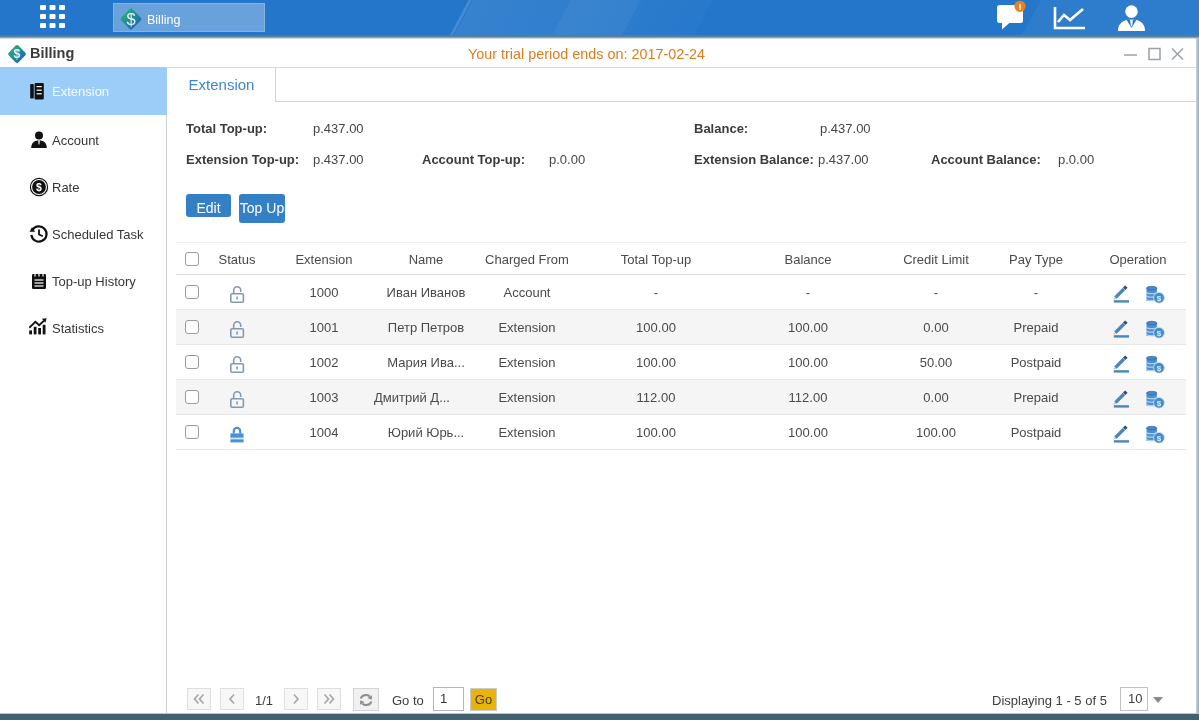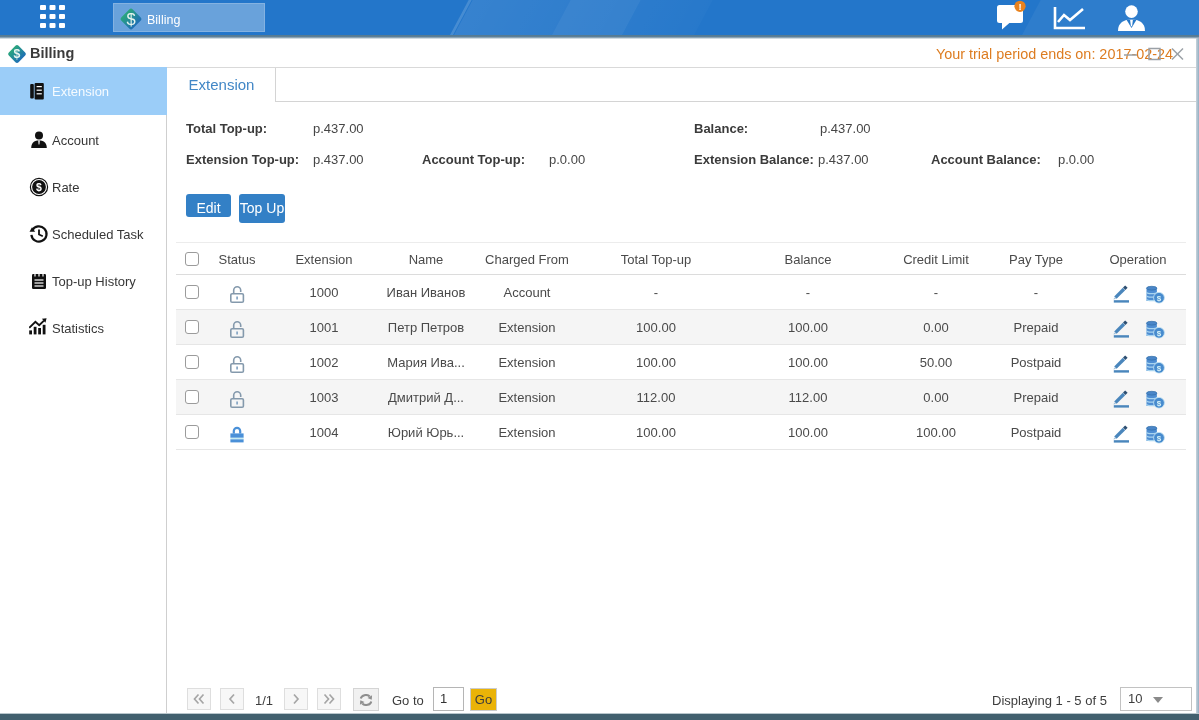--- a/index.html
+++ b/index.html
@@ -22,21 +22,21 @@
 #topbar-edge { position:absolute; left:0; top:35px; width:1199px; height:4px;
   background:linear-gradient(#537990 0, #5d8099 45%, #b9c8d2 80%, #f6f9fa 100%); }
 #apptab { position:absolute; left:113px; top:3px; width:152px; height:29px;
   background:rgba(255,255,255,0.32); border:1px solid rgba(255,255,255,0.18); }
 #apptab .txt { position:absolute; left:33px; top:9px; font-size:12.5px; color:#fff; }
 
 
 #titlebar { position:absolute; left:0; top:39px; width:1199px; height:29px;
   background:#fff; border-bottom:1px solid #d9d9d9; }
 #titletxt { position:absolute; left:30px; top:45px; font-size:14.5px; font-weight:bold; color:#3b3b3b; }
-#trialtxt { position:absolute; left:0; top:46px; width:1173px; text-align:right;
+#trialtxt { position:absolute; left:0; top:46px; width:1173px; text-align:center;
   font-size:14.4px; color:#dd7c20; }
 
 
 #sidebar { position:absolute; left:0; top:68px; width:167px; height:645px;
   background:#fff; border-right:1px solid #cfcfcf; }
 .sideitem { position:absolute; left:0; width:167px; height:47px; }
 .sideitem .lbl { position:absolute; left:52px; top:50%; transform:translateY(-50%);
   font-size:13px; color:#363636; }
 .sideitem.sel { background:#9bcdf8; height:48px; }
 .sideitem.sel .lbl { color:#f6fbff; }
@@ -334,21 +334,21 @@
     <svg class="cicon" style="left:979px" width="21" height="19" viewBox="0 0 21 19">
           <use href="#coin"></use>
         </svg>
   </div>
   <div class="trow alt" style="top:312px">
     <div class="cb"></div>
     <svg class="cicon" style="left:61px" width="16" height="18" viewBox="0 0 16 18">
           <use href="#lockopen"></use>
         </svg>
     <div class="cell" style="left:148px">1003</div>
-    <div class="cell" style="left:250px">Дмитрий Д...</div>
+    <div class="cell" style="left:236px">Дмитрий Д...</div>
     <div class="cell" style="left:351px">Extension</div>
     <div class="cell" style="left:480px">112.00</div>
     <div class="cell" style="left:632px">112.00</div>
     <div class="cell" style="left:760px">0.00</div>
     <div class="cell" style="left:860px">Prepaid</div>
     <svg class="cicon" style="left:945px" width="18" height="18" viewBox="0 0 18 18">
           <use href="#pen"></use>
         </svg>
     <svg class="cicon" style="left:979px" width="21" height="19" viewBox="0 0 21 19">
           <use href="#coin"></use>
@@ -402,20 +402,20 @@
     <path d="M12.6,1.2 L12.2,5.8 L8.0,4.0 Z" fill="#8e8e8e"></path>
     <path d="M11.8,7.4 A5.2,4.6 0 0 1 2.8,9.4" stroke="#8e8e8e" stroke-width="2.1" fill="none"></path>
     <path d="M0.4,10.8 L0.8,6.2 L5.0,8.0 Z" fill="#8e8e8e"></path>
   </svg>
     </div>
 <div class="ptxt" style="left:392px;top:693px">Go to</div>
 <div class="abs" style="left:433px;top:687px;width:31px;height:24px;border:1px solid #b5b5b5;background:#fff;font-size:13px;color:#333;line-height:22px;padding-left:6px">1</div>
 <div class="abs" style="left:470px;top:688px;width:27px;height:23px;background:#eab308;border:1px solid #cccccc;font-size:13px;color:#3d3d3d;text-align:center;line-height:21px">Go</div>
 
 <div class="ptxt" style="left:992px;top:693px">Displaying 1 - 5 of 5</div>
-<div class="abs" style="left:1120px;top:687px;width:72px;height:24px;border:1px solid #c2c2c2;background:#fff">
+<div class="abs" style="left:1120px;top:687px;width:28px;height:24px;border:1px solid #c2c2c2;background:#fff">
   <div class="abs" style="left:7px;top:3px;font-size:13px;color:#3d3d3d">10</div>
   <div class="abs" style="left:32px;top:9px;width:0;height:0;border-left:5px solid transparent;border-right:5px solid transparent;border-top:6px solid #8a8a8a"></div>
 </div>
 
 <div id="bottombar"></div>
 <div id="rightborder"></div>
 </div>
 
 </body></html>

